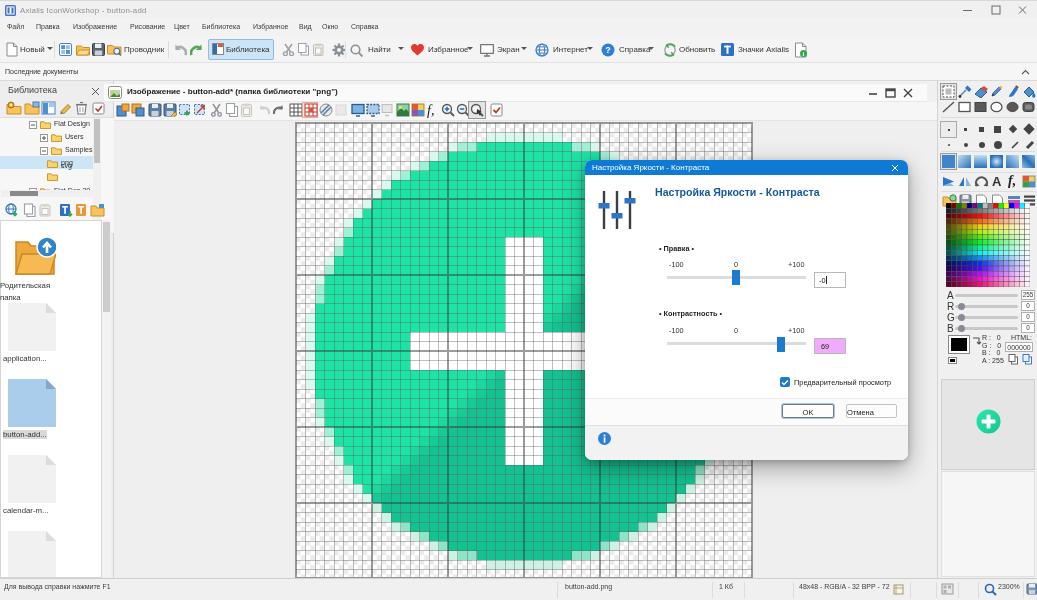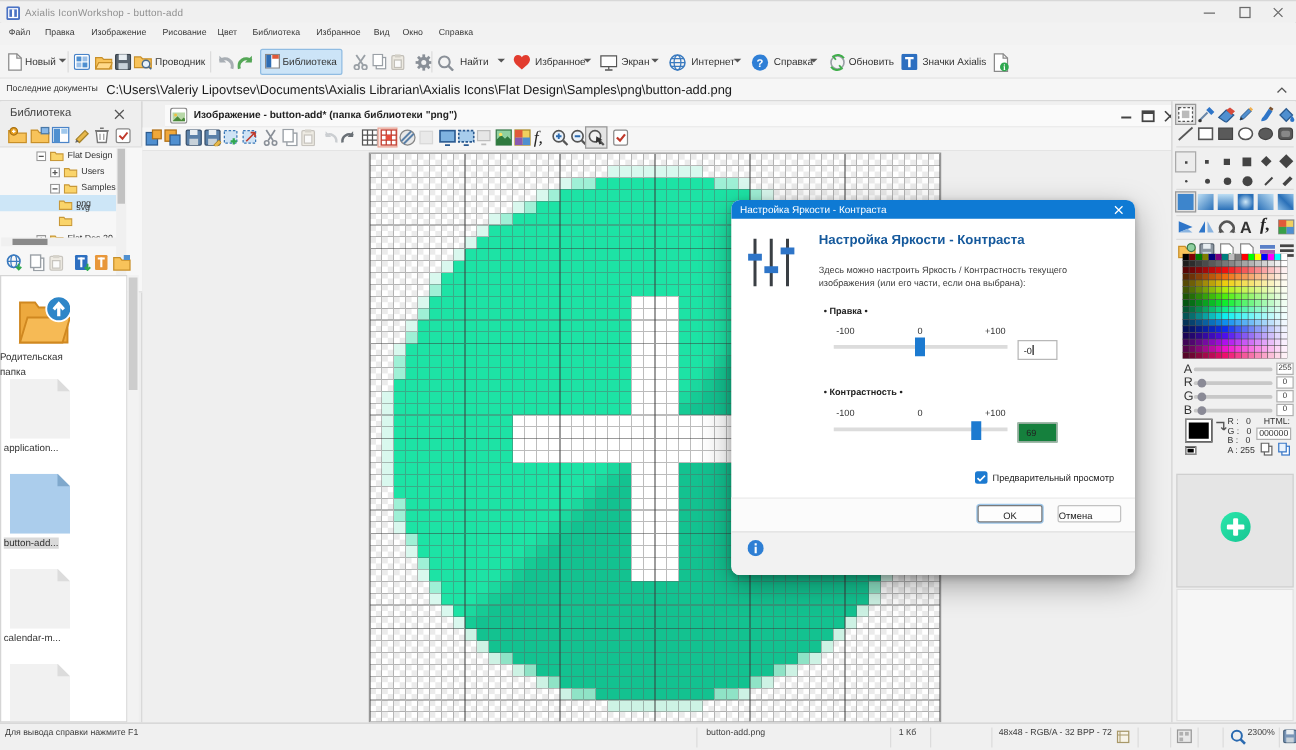--- a/index.html
+++ b/index.html
@@ -6,21 +6,21 @@
 .abs{position:absolute}
 .tx{white-space:nowrap}
 #titlebar{left:0;top:0;width:1037px;height:18px;background:#f0f0f0;border-top:1px solid #d8d8d8}
 #titlebar .t{left:20px;top:5px;font-size:7.9px;color:#8f8f8f;letter-spacing:.2px}
 #menubar{left:0;top:18px;width:1037px;height:18px;background:#f2f2f2;font-size:7px;color:#3a3a3a}
 #menubar span{position:absolute;top:5px}
 #toolbar{left:0;top:36px;width:1037px;height:27px;background:#f4f4f4;border-bottom:1px solid #e2e2e2;font-size:8px;color:#333}
 #recent{left:0;top:63px;width:1037px;height:18px;background:#f6f6f6;border-bottom:1px solid #d9d9d9;font-size:7px;color:#333}
 #libpanel{left:0;top:81px;width:114px;height:497px;background:#eeeeee;border-right:1px solid #d2d2d2}
 #statusbar{left:0;top:578px;width:1037px;height:22px;background:#f0f0f0;border-top:1px solid #cfcfcf;font-size:7px;color:#3c3c3c}
-#doctitle{left:132px;top:84px;width:823px;height:18px;background:#fafafa;border-bottom:1px solid #e8e8e8}
+#doctitle{left:104px;top:84px;width:823px;height:18px;background:#fafafa;border-bottom:1px solid #e8e8e8}
 #doctools{left:114px;top:102px;width:823px;height:19px;background:#f6f6f6;border-bottom:1px solid #e4e4e4}
 #docclient{left:114px;top:121px;width:823px;height:457px;background:#efefef}
 #canvas{left:295px;top:122px;width:458px;height:456px;border:1px solid #969696;background:#fff;overflow:hidden}
 #rightpanel{left:937px;top:81px;width:100px;height:497px;background:#f0f0f0;border-left:1px solid #d2d2d2}
 #dialog{left:585px;top:160px;width:323px;height:300px;background:#fff;border-radius:7px;box-shadow:0 8px 24px rgba(0,0,0,.34), 0 2px 6px rgba(0,0,0,.2);overflow:hidden;z-index:50}
 .vsep{position:absolute;width:1px;background:#dcdcdc}
 .dd{border-left:3px solid transparent;border-right:3px solid transparent;border-top:3.5px solid #555}
 </style></head><body>
 
 <div class="abs" id="titlebar">
@@ -175,21 +175,20 @@
   <svg class="abs" style="left:794px;top:6px" width="14" height="16">
       <path d="M1.5 1h7l3.5 3.5V15H1.5z" fill="#fff" stroke="#8a8a8a"></path>
       <path d="M8.5 1v3.5H12" fill="none" stroke="#8a8a8a"></path>
       <circle cx="9.5" cy="11.5" r="3.5" fill="#2fa84f"></circle>
       <text x="9.5" y="14" font-size="6.5" font-weight="bold" fill="#fff" text-anchor="middle" font-family="Liberation Serif">i</text>
     </svg>
 </div>
 
 <div class="abs" id="recent">
   <span class="abs tx" style="left:5px;top:5px">Последние документы</span>
-  <span class="abs tx" style="left:85px;top:4px;color:#1a1a1a;font-size:10.3px">C:\Users\Valeriy Lipovtsev\Documents\Axialis Librarian\Axialis Icons\Flat Design\Samples\png\button-add.png</span>
   <svg class="abs" style="left:1021px;top:6px" width="9" height="7">
       <path d="M1 5 L4.5 1.5 L8 5" fill="none" stroke="#555" stroke-width="1.1"></path>
     </svg>
 </div>
 
 <div class="abs" id="libpanel">
   <span class="abs tx" style="left:8px;top:4px;font-size:9px;color:#444">Библиотека</span>
   <svg class="abs" style="left:91px;top:6px" width="9" height="9">
       <path d="M1 1l7 7M8 1l-7 7" stroke="#555" stroke-width="1"></path>
     </svg>
@@ -762,35 +761,34 @@
     </svg>
   <svg class="abs" style="left:13px;top:29px" width="38" height="42">
     <line x1="6" y1="2" x2="6" y2="40" stroke="#3a3f44" stroke-width="2.4"></line>
     <line x1="19" y1="2" x2="19" y2="40" stroke="#3a3f44" stroke-width="2.4"></line>
     <line x1="32" y1="2" x2="32" y2="40" stroke="#3a3f44" stroke-width="2.4"></line>
     <rect x="0.5" y="14" width="11" height="5.5" fill="#2e75c8"></rect>
     <rect x="13.5" y="24" width="11" height="5.5" fill="#2e75c8"></rect>
     <rect x="26.5" y="9" width="11" height="5.5" fill="#2e75c8"></rect>
   </svg>
   <span class="abs tx" style="left:70px;top:26px;font-size:10.6px;font-weight:bold;color:#15599c">Настройка Яркости - Контраста</span>
-  <div class="abs" style="left:70px;top:50px;width:215px;font-size:7.3px;color:#404040;line-height:11px">Здесь можно настроить Яркость / Контрастность текущего изображения (или его части, если она выбрана):</div>
   <span class="abs tx" style="left:74px;top:84px;font-size:7.3px;font-weight:bold;color:#222">• Правка •</span>
   <span class="abs tx" style="left:84px;top:100px;font-size:7.3px;color:#333">-100</span>
   <span class="abs tx" style="left:149px;top:100px;font-size:7.3px;color:#333">0</span>
   <span class="abs tx" style="left:203px;top:100px;font-size:7.3px;color:#333">+100</span>
   <div class="abs" style="left:82px;top:116px;width:139px;height:3px;background:#dcdcdc"></div>
   <div class="abs" style="left:147px;top:110px;width:8px;height:15px;background:#1c7ad0"></div>
   <div class="abs" style="left:229px;top:112px;width:32px;height:16px;border:1px solid #b8b8b8;background:#fff;font-size:7.3px;color:#222;padding:3px 0 0 4px">-0<span style="display:inline-block;width:1px;height:8px;background:#222;vertical-align:-1px"></span></div>
   <span class="abs tx" style="left:74px;top:149px;font-size:7.3px;font-weight:bold;color:#222">• Контрастность •</span>
   <span class="abs tx" style="left:84px;top:166px;font-size:7.3px;color:#333">-100</span>
   <span class="abs tx" style="left:149px;top:166px;font-size:7.3px;color:#333">0</span>
   <span class="abs tx" style="left:203px;top:166px;font-size:7.3px;color:#333">+100</span>
   <div class="abs" style="left:82px;top:182px;width:139px;height:3px;background:#dcdcdc"></div>
   <div class="abs" style="left:192px;top:177px;width:8px;height:15px;background:#1c7ad0"></div>
-  <div class="abs" style="left:229px;top:178px;width:32px;height:16px;border:1px solid #b8b8b8;background:#15803d;font-size:7.3px;color:#222;padding:3px 0 0 6px">69</div>
+  <div class="abs" style="left:229px;top:178px;width:32px;height:16px;border:1px solid #b8b8b8;background:#f0abfc;font-size:7.3px;color:#222;padding:3px 0 0 6px">69</div>
   <div class="abs" style="left:195px;top:217px;width:10px;height:10px;background:#1c7ad0;border-radius:2px"></div>
   <svg class="abs" style="left:196px;top:219px" width="8" height="7">
       <path d="M1 3.5l2 2L7 1.5" fill="none" stroke="#fff" stroke-width="1.3"></path>
     </svg>
   <span class="abs tx" style="left:209px;top:218px;font-size:7.4px;color:#222">Предварительный просмотр</span>
   <div class="abs" style="left:0;top:238px;width:323px;height:27px;background:#fbfbfb;border-top:1px solid #ececec"></div>
   <div class="abs" style="left:197px;top:244px;width:52px;height:14px;background:#fdfdfd;border:1px solid #7a7a7a;border-radius:2px;box-shadow:0 0 0 1px #9ec7ea;font-size:7.5px;color:#222;text-align:center;padding-top:3px">OK</div>
   <div class="abs" style="left:261px;top:244px;width:51px;height:14px;background:#fdfdfd;border:1px solid #c2c2c2;border-radius:2px;font-size:7.5px;color:#222;text-align:left;padding-top:3px">Отмена</div>
   <div class="abs" style="left:0;top:265px;width:323px;height:35px;background:#f2f2f2;border-top:1px solid #e0e0e0"></div>
   <svg class="abs" style="left:13px;top:272px" width="13" height="13">

